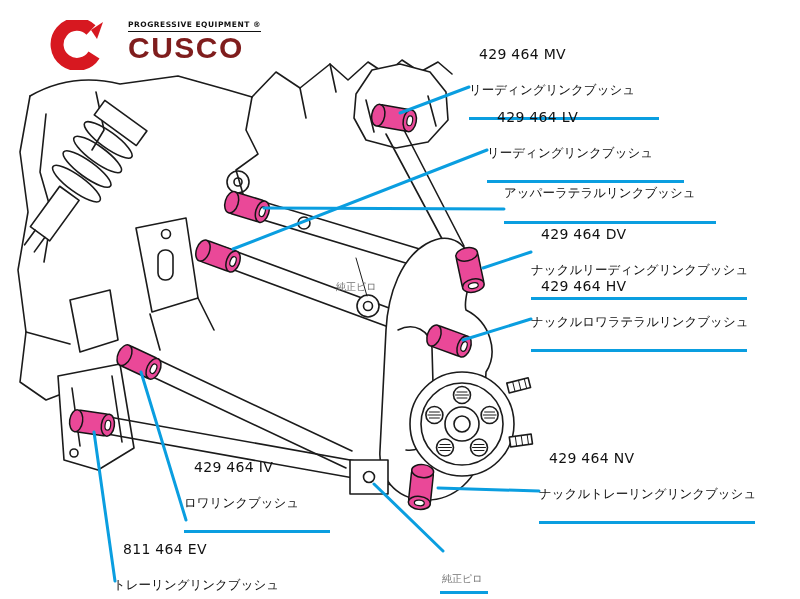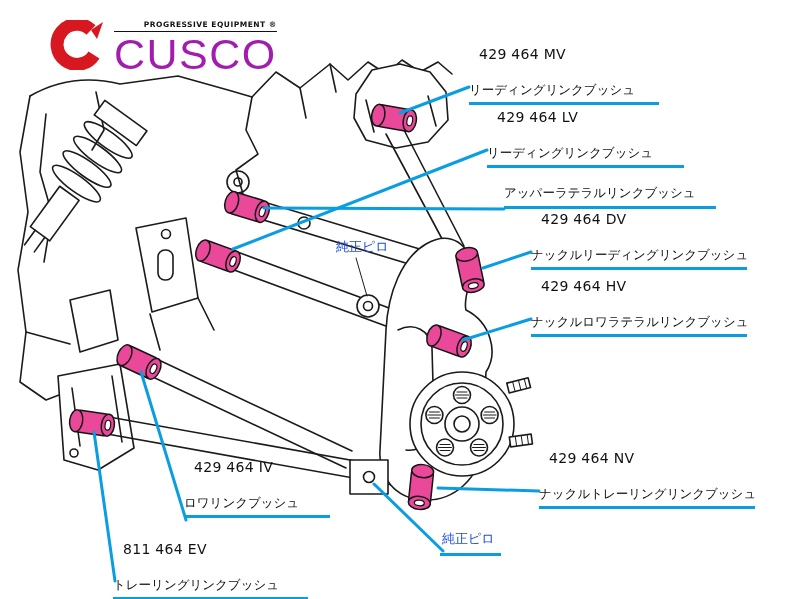--- a/index.html
+++ b/index.html
@@ -14,40 +14,40 @@
 
   
   .ln { fill:none; stroke:#1b1b1b; stroke-width:1.6; stroke-linejoin:round; stroke-linecap:round; }
   .thin { stroke-width:1; }
   .fillw { fill:#fff; }
   .bushb { fill:var(--bushing-pink,#ea4898); stroke:#151515; stroke-width:1.5; }
   .bushhole { fill:#fff; stroke:#151515; stroke-width:1.2; }
   .leader { stroke:var(--accent-blue,#0a9ee0); stroke-width:3; fill:none; stroke-linecap:round; }
 
   
-  .logo { position:absolute; left:46px; top:20px; display:flex; align-items:flex-start; gap:10px;text-align:right; }
+  .logo { position:absolute; left:46px; top:20px; display:flex; align-items:flex-start; gap:24px; }
   .logo-text .tagline {
     font-size:7.5px; font-weight:bold; letter-spacing:.5px; white-space:nowrap;
     border-bottom:1.5px solid #111; padding-bottom:2px; color:#111;
   }
   .logo-text .brand {
     font-family:"Liberation Sans","DejaVu Sans",sans-serif;
-    font-size:43px; font-weight:400; letter-spacing:1.5px; line-height:1.05; color:#a21caf;
+    font-size:30px; font-weight:700; letter-spacing:1.5px; line-height:1.05; color:#7f1d1d;
   }
 
   
   .callout {
     position:absolute; color:#111; line-height:1.25;
     border-bottom:3px solid var(--accent-blue,#0a9ee0);
-    padding-bottom:5px; white-space:nowrap;
+    padding-bottom:20px; white-space:nowrap;
   }
   .callout .part { display:block; font-size:14px; padding-left:10px; letter-spacing:.3px; }
   .callout .desc { display:block; font-size:12.5px; margin-top:18px; }
 
-  .note { position:absolute; font-size:13px; color:#1d4ed8; white-space:nowrap; }
+  .note { position:absolute; font-size:10px; color:#737373; white-space:nowrap;margin-top:42px; }
   .note.underlined { border-bottom:3px solid var(--accent-blue,#0a9ee0); padding:0 6px 5px 2px; }
 </style>
 </head>
 <body>
 
 <div class="stage">
 
   <svg class="art-svg" width="800" height="599" viewBox="0 0 800 599">
     <defs>
       <g id="bush">
@@ -172,21 +172,21 @@
 
   <div class="callout" style="left:487px; top:109px; width:197px">
     <span class="part">429 464 LV</span>
     <span class="desc">リーディングリンクブッシュ</span>
   </div>
 
   <div class="callout" style="left:504px; top:167px; width:212px">
     <span class="desc">アッパーラテラルリンクブッシュ</span>
   </div>
 
-  <div class="callout" style="left:531px; top:211px; width:216px">
+  <div class="callout" style="left:531px; top:226px; width:216px">
     <span class="part">429 464 DV</span>
     <span class="desc">ナックルリーディングリンクブッシュ</span>
   </div>
 
   <div class="callout" style="left:531px; top:278px; width:216px">
     <span class="part">429 464 HV</span>
     <span class="desc">ナックルロワラテラルリンクブッシュ</span>
   </div>
 
   <div class="callout" style="left:539px; top:450px; width:216px">

